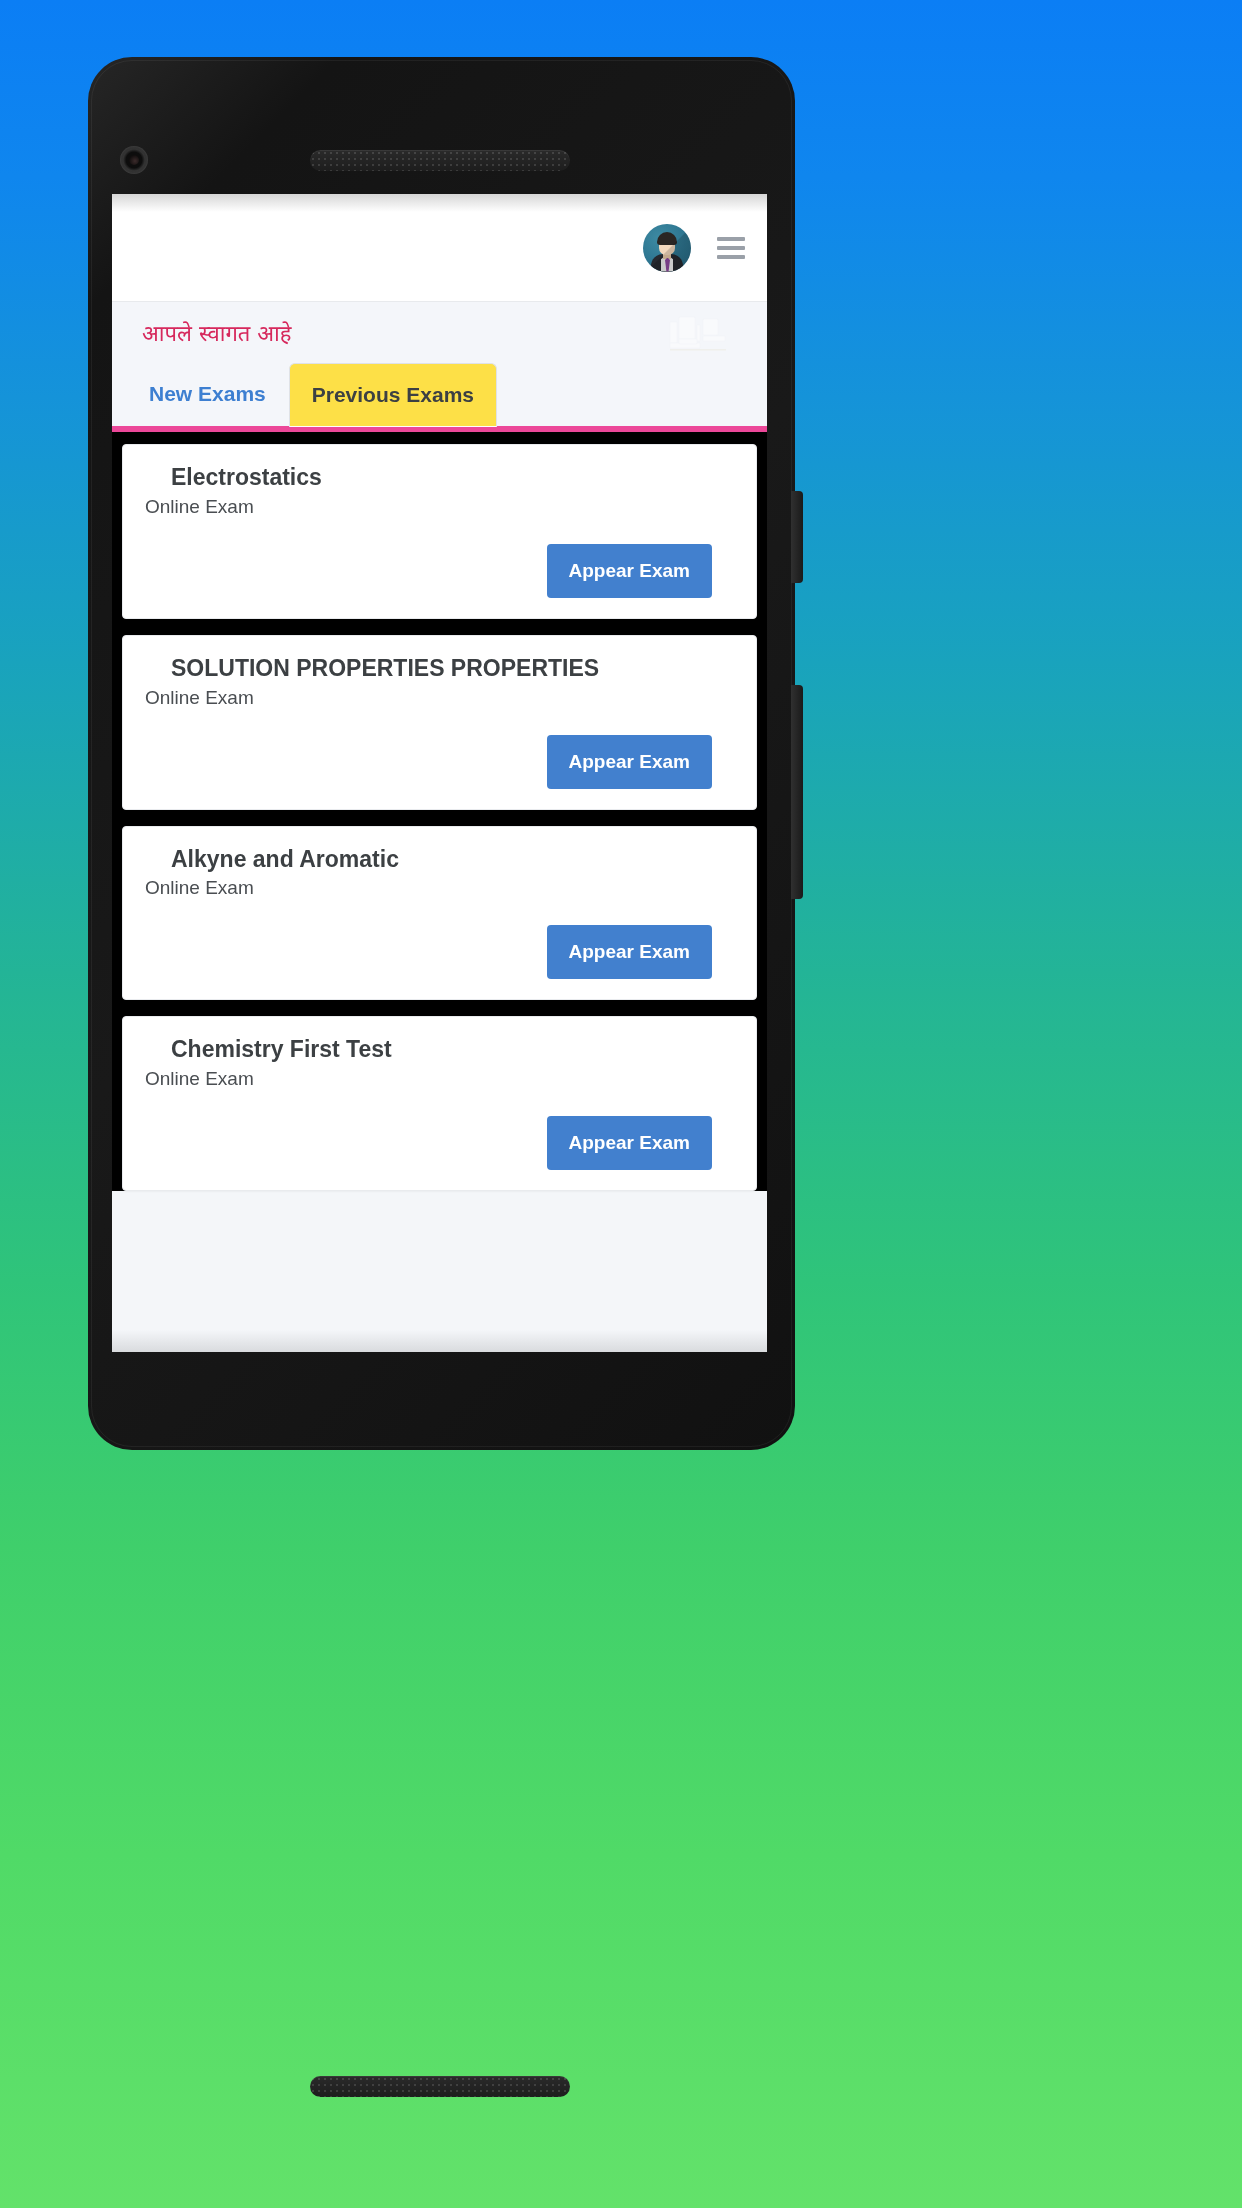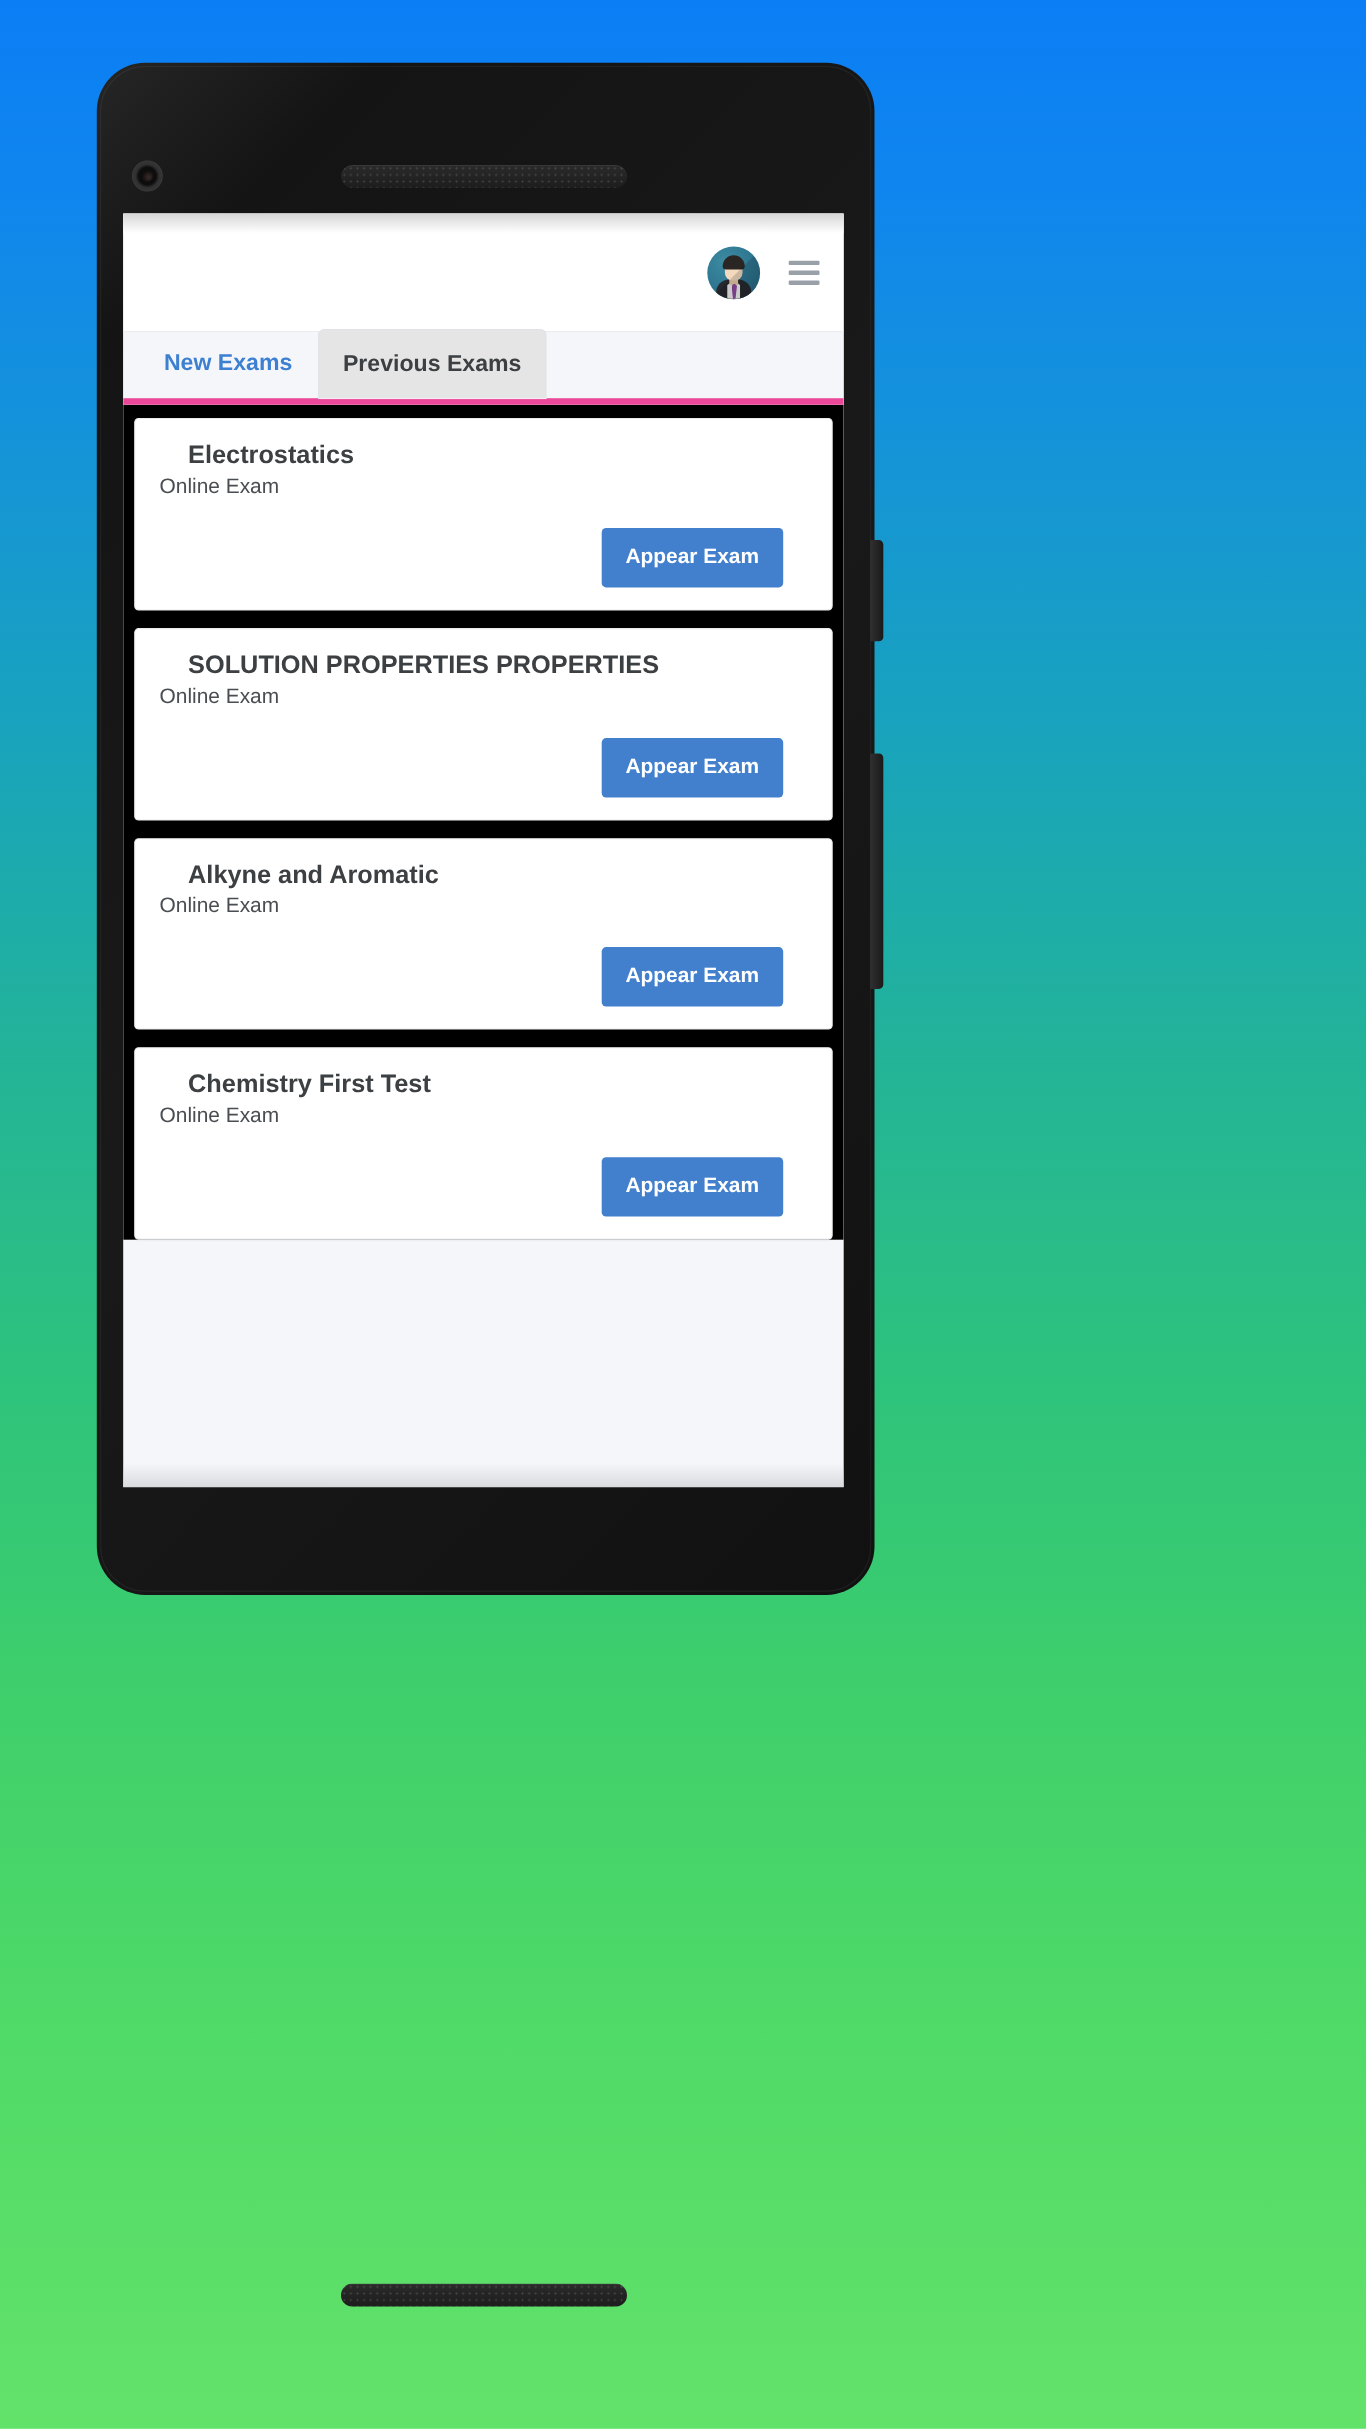--- a/index.html
+++ b/index.html
@@ -253,21 +253,21 @@
     border: 1px solid transparent;
     border-radius: 6px 6px 0 0;
     cursor: pointer;
     white-space: nowrap;
   }
   .tab.inactive {
     color: #3d7fd1;
   }
   .tab.active {
     color: #3c4043;
-    background: #e5e5e5;
+    background: #fde047;
     border-color: #dfe2e7;
     border-bottom-color: #ffffff;
     margin-bottom: -1px;
     justify-content: center;
   }
 
   
   .card-list {
     padding: 12px 0 0 0;
     background: #000000;
@@ -341,20 +341,35 @@
       <div class="tie"></div>
       <div class="shadow"></div>
     </div>
     <div class="hamburger">
       <span></span>
       <span></span>
       <span></span>
     </div>
   </div>
 
+  <div class="welcome-strip">
+    <div class="welcome-text">आपले स्वागत आहे</div>
+    <svg class="welcome-art" viewBox="0 0 66 44">
+      <g fill="#ffffff" stroke="#f0f2f5" stroke-width="0.6">
+        <rect x="3" y="10" width="7" height="21" rx="1"></rect>
+        <rect x="12" y="5" width="16" height="22" rx="1.5"></rect>
+        <rect x="30" y="13" width="3" height="16" rx="0.5"></rect>
+        <rect x="36" y="7" width="15" height="16" rx="1.5"></rect>
+        <rect x="36" y="24" width="22" height="5" rx="1"></rect>
+        <rect x="3" y="31" width="30" height="5" rx="1"></rect>
+        <rect x="12" y="27" width="18" height="5" rx="1"></rect>
+      </g>
+      <rect x="3" y="37" width="56" height="1.6" fill="#ece9df"></rect>
+    </svg>
+  </div>
 
   <div class="tabs">
     <div class="tab inactive">
       <span>New Exams</span>
     </div>
     <div class="tab active">
       <span>Previous Exams</span>
     </div>
   </div>
 

